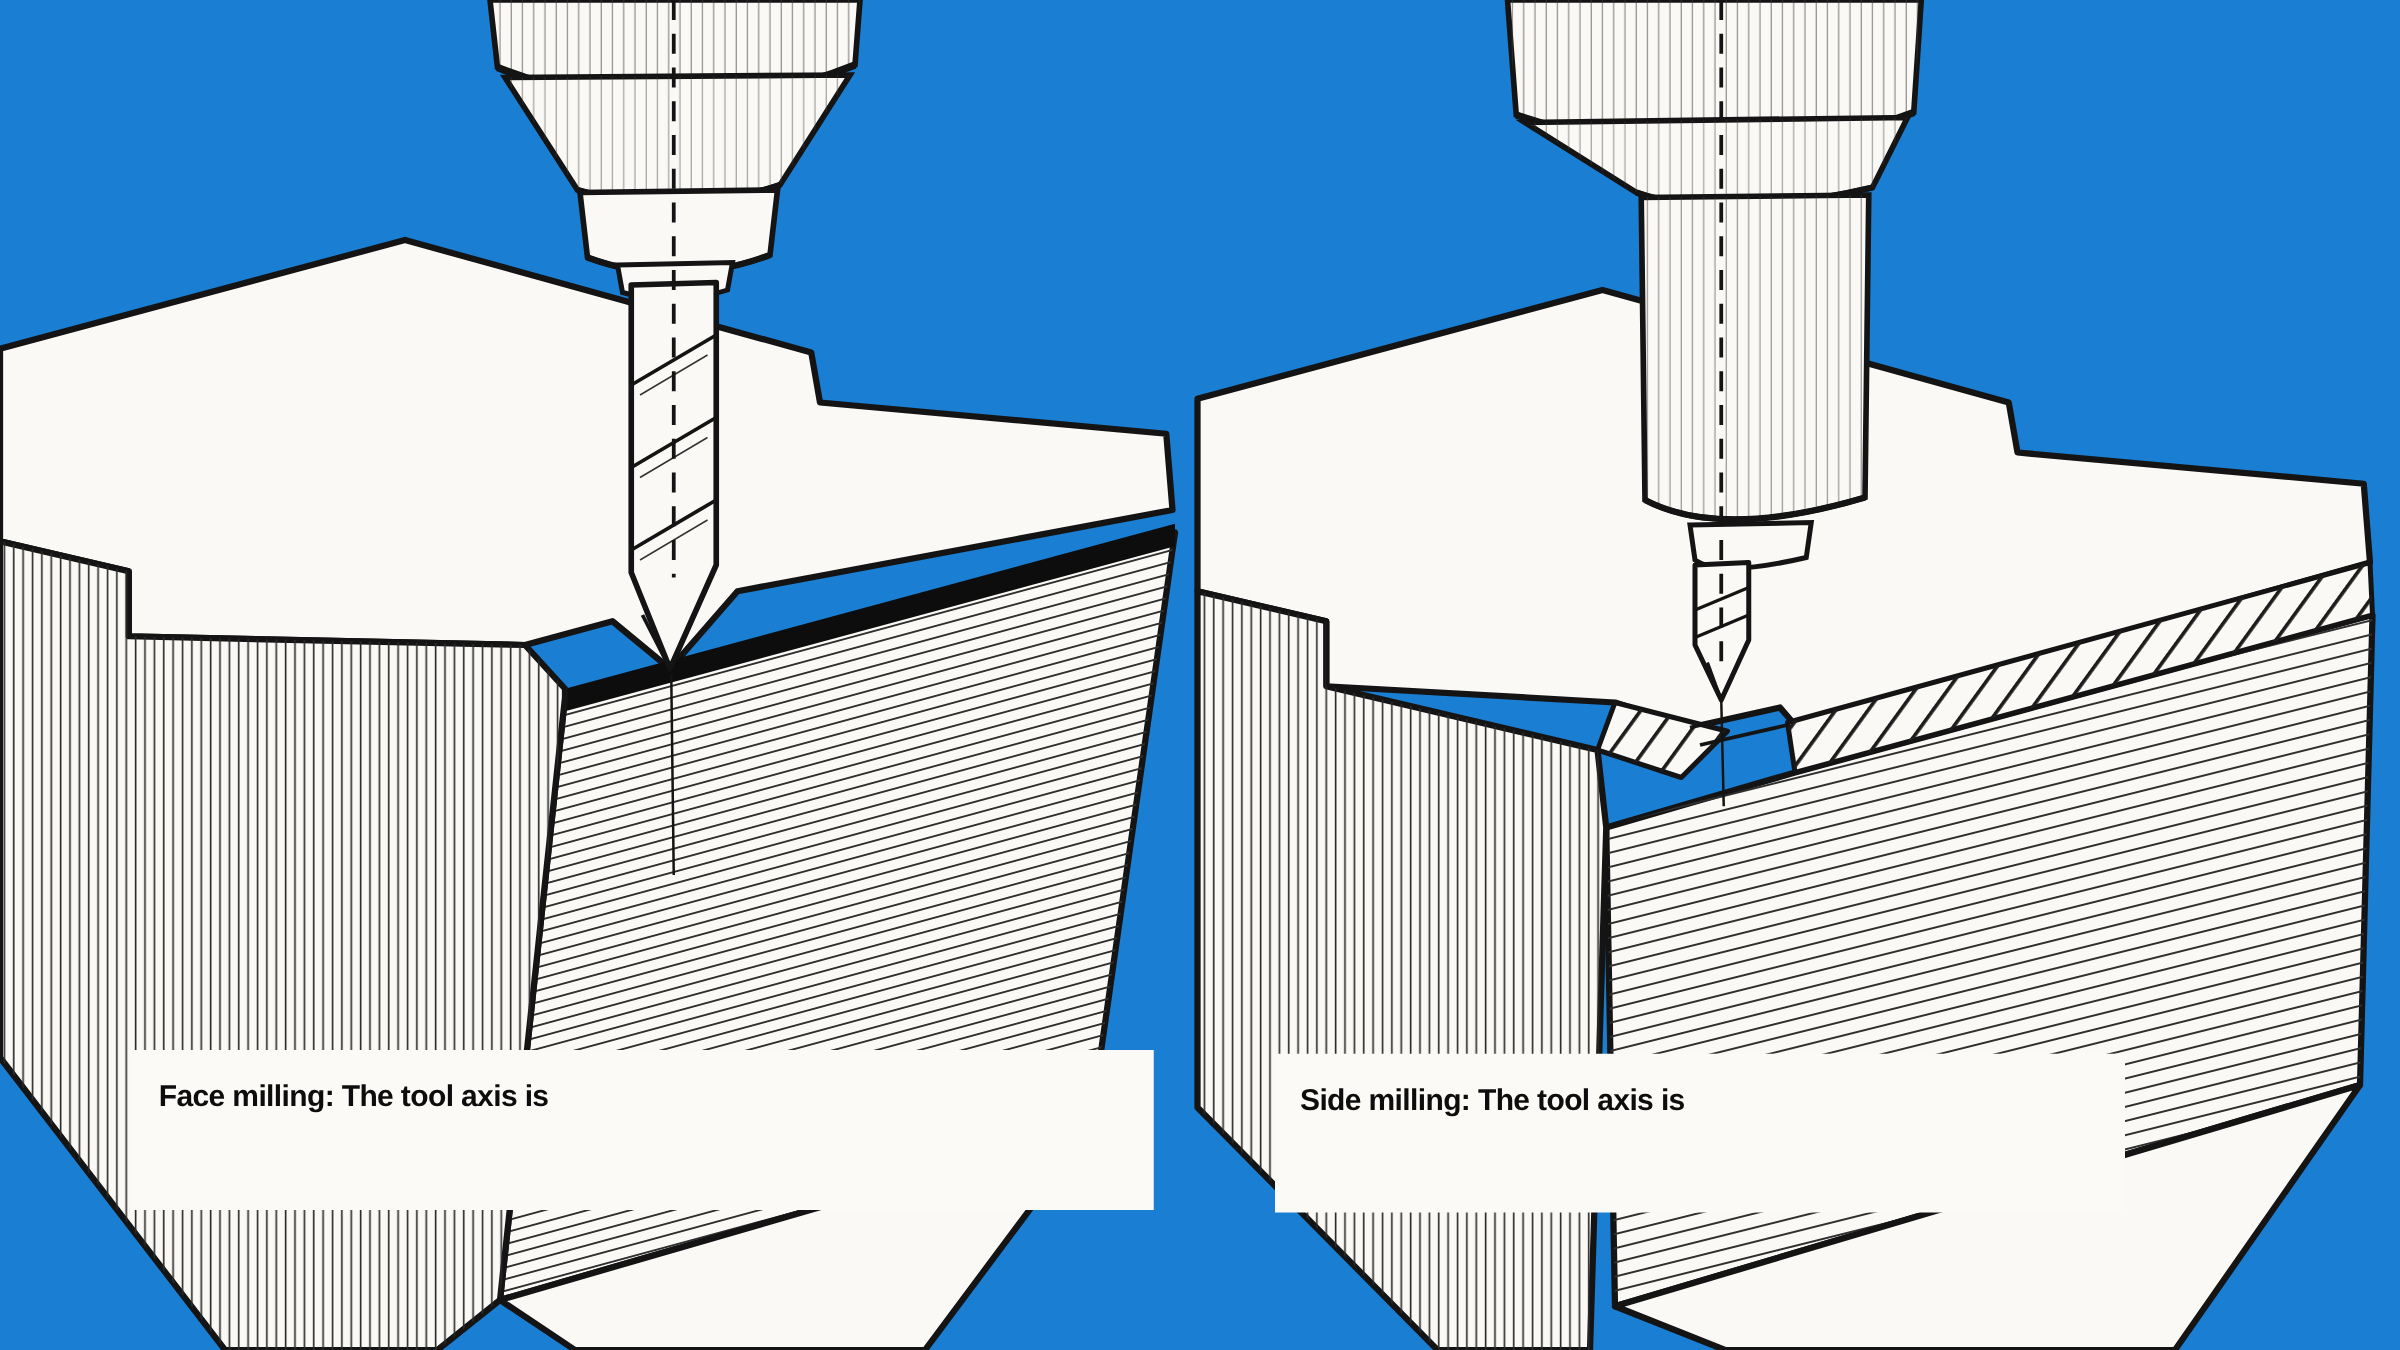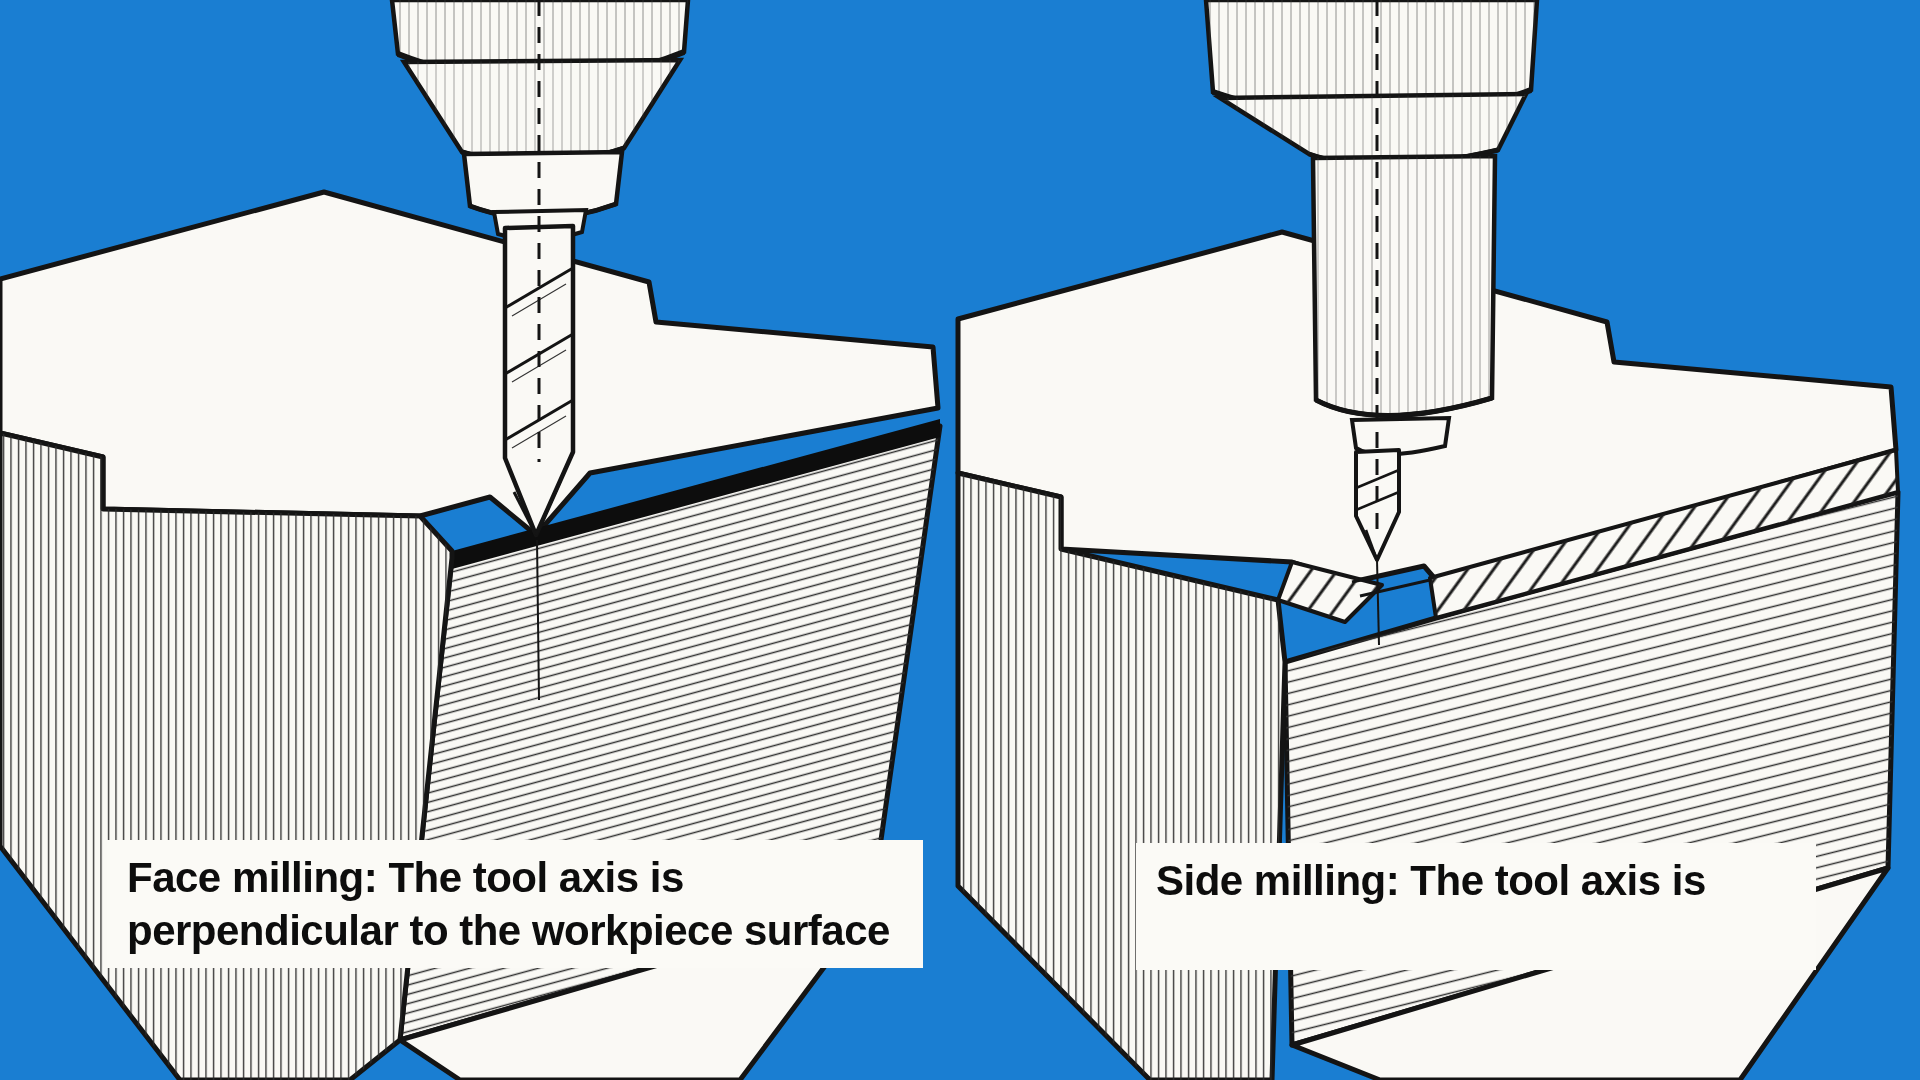--- a/index.html
+++ b/index.html
@@ -3,29 +3,29 @@
 <meta charset="utf-8">
 <style>
   html,body{margin:0;padding:0;width:1920px;height:1080px;overflow:hidden;background:#1a7ed2;}
   .stage{position:relative;width:1920px;height:1080px;font-family:"Liberation Sans",sans-serif;}
   .stage svg{position:absolute;left:0;top:0;}
   .caption{
     position:absolute;
     background:#fbfaf6;
     color:#0d0d0d;
     font-weight:700;
-    font-size:42px;
+    font-size:24px;
     line-height:53px;
     letter-spacing:-0.5px;
     padding:11px 0 0 20px;
     box-sizing:border-box;
     z-index:5;
   }
   .caption-left{left:107px;top:840px;width:816px;height:128px;}
-  .caption-right{left:1136px;top:843px;width:680px;height:127px;}
+  .caption-right{left:1020px;top:843px;width:680px;height:127px;}
   .caption span{display:block;white-space:nowrap;}
 </style>
 </head>
 <body>
 
 <div class="stage">
 
 <svg width="1920" height="1080" viewBox="0 0 1920 1080">
   <defs>
 
@@ -153,19 +153,18 @@
       </g>
 
       <line x1="1377" y1="0" x2="1377" y2="535" stroke="#141414" stroke-width="3" stroke-dasharray="16 11"></line>
       <line x1="1377" y1="560" x2="1379" y2="645" stroke="#141414" stroke-width="2"></line>
     </g>
   </g>
 </svg>
 
   <div class="caption caption-left">
     <span>Face milling: The tool axis is</span>
-    <span>perpendicular to the workpiece surface</span>
   </div>
   <div class="caption caption-right">
     <span>Side milling: The tool axis is</span>
   </div>
 
 </div>
 
 </body></html>

